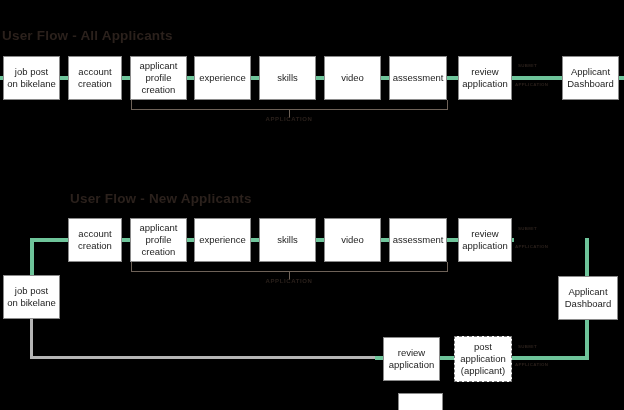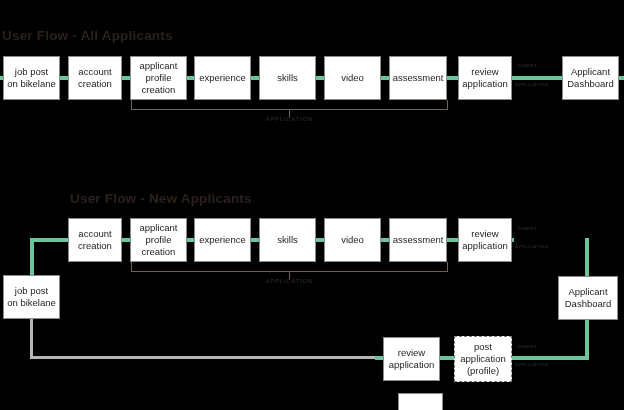--- a/index.html
+++ b/index.html
@@ -239,21 +239,21 @@
     <div>
       <span>review</span>
       <span>application</span>
     </div>
   </div>
 
   <div class="node dashed" style="left:454px; top:336px; width:58px; height:46px;">
     <div>
       <span>post</span>
       <span>application</span>
-      <span>(profile)</span>
+      <span>(applicant)</span>
     </div>
   </div>
 
   <div class="edge-label" style="left:518px; top:344px;">SUBMIT</div>
   <div class="edge-label" style="left:515px; top:362px;">APPLICATION</div>
 
   <div class="node" style="left:398px; top:393px; width:45px; height:20px;"></div>
 
 </div>
 

